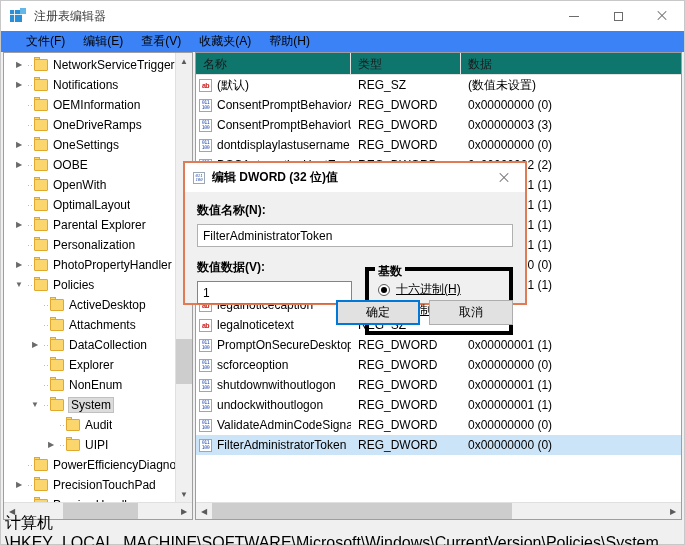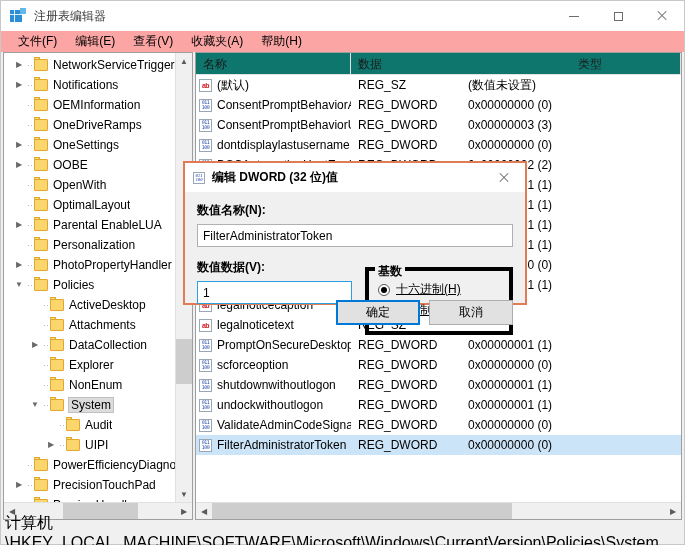--- a/index.html
+++ b/index.html
@@ -26,21 +26,21 @@
   .title-text{font-size:12px;color:#3b3b3b;}
   .win-controls{position:absolute;right:0;top:0;height:30px;display:flex;}
   .win-btn{width:44px;height:30px;display:flex;align-items:center;justify-content:center;color:#6c6c6c;font-size:11px;}
   .glyph-min{width:10px;height:1px;background:#6c6c6c;}
   .glyph-max{width:9px;height:9px;border:1px solid #6c6c6c;box-sizing:border-box;}
   .glyph-close{position:relative;width:10px;height:10px;}
   .glyph-close:before,.glyph-close:after{content:"";position:absolute;left:-1px;top:4px;width:12px;height:1px;background:#6c6c6c;}
   .glyph-close:before{transform:rotate(45deg);}
   .glyph-close:after{transform:rotate(-45deg);}
   
-  .menubar{height:21px;min-height:21px;display:flex;align-items:center;background:#fca5a5;padding-left:8px;}
+  .menubar{height:21px;min-height:21px;display:flex;align-items:center;background:#3b82f6;padding-left:16px;}
   .menu-item{font-size:12px;color:#000;padding:2px 9px;}
   
   .content{flex:1;display:flex;min-height:0;background:#f0f0f0;padding:0 2px 0 2px;}
   .pane{background:#ffffff;border:1px solid #9e9e9e;box-sizing:border-box;display:flex;flex-direction:column;min-height:0;position:relative;}
   .tree-pane{width:190px;min-width:190px;margin-right:2px;}
   .list-pane{flex:1;}
   .pane-inner{flex:1;display:flex;min-height:0;overflow:hidden;position:relative;}
   
   .tree{flex:1;overflow:hidden;padding-top:2px;position:relative;}
   .tnode{height:20px;display:flex;align-items:center;white-space:nowrap;font-size:12px;position:relative;}
@@ -237,21 +237,21 @@
               <div class="tlabel">OptimalLayout</div>
             </div>
             <div class="tnode">
               <div style="width: 8px; min-width: 8px;"></div>
               <div class="exp">▶</div>
               <div class="dash">··</div>
               <div class="folder">
                 <div class="tab"></div>
                 <div class="bk"></div>
               </div>
-              <div class="tlabel">Parental EnableLUA</div>
+              <div class="tlabel">Parental Explorer</div>
             </div>
             <div class="tnode">
               <div style="width: 8px; min-width: 8px;"></div>
               <div class="exp"></div>
               <div class="dash">··</div>
               <div class="folder">
                 <div class="tab"></div>
                 <div class="bk"></div>
               </div>
               <div class="tlabel">Personalization</div>
@@ -400,22 +400,22 @@
         <div class="track">
           <div class="thumb" style="left:43px;width:75px;"></div>
         </div>
         <div class="arr">▶</div>
       </div>
     </div>
 
     <div class="pane list-pane">
       <div class="lheader" id="lheader">
           <div class="lh c1">名称</div>
+          <div class="lh c2">类型</div>
           <div class="lh c3">数据</div>
-          <div class="lh c2">类型</div>
         </div>
       <div class="lrows" id="lrows">
           <div class="lrow">
             <div class="lc c1">
               <div class="ricon sz">
                 <i>ab</i>
               </div>
               <span>(默认)</span>
             </div>
             <div class="lc c2">REG_SZ</div>

